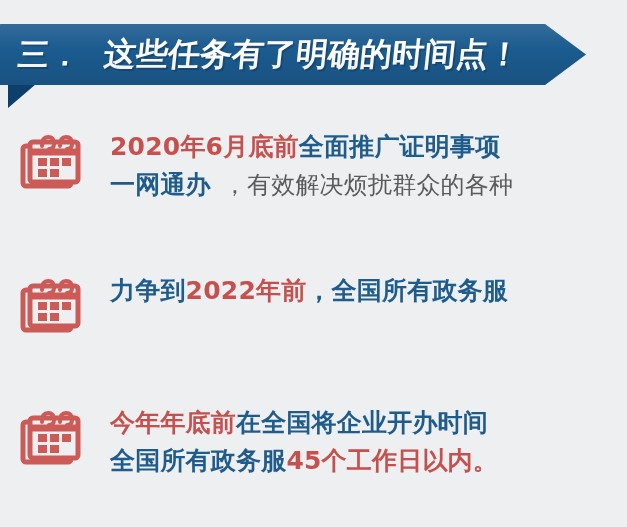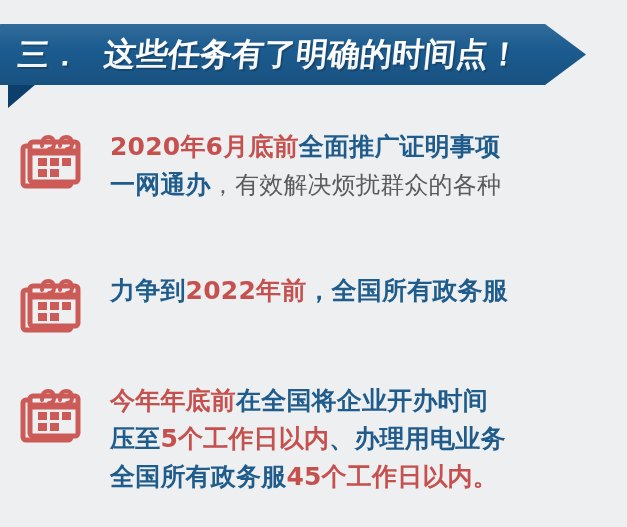--- a/index.html
+++ b/index.html
@@ -43,36 +43,36 @@
     color:#ffffff;font-size:32px;font-weight:bold;letter-spacing:0px;
     margin-left:22px;text-shadow:2px 2px 0 rgba(0,0,0,.18);
     font-family:"DejaVu Sans","Liberation Sans",sans-serif;
     transform:skewX(-6deg);white-space:nowrap;
   }
 
   
   .block{position:absolute;left:0;width:627px;display:flex;align-items:flex-start;}
   #block-0{top:128px;}
   #block-1{top:272px;}
-  #block-2{top:382px;}
+  #block-2{top:404px;}
 
   .cal-slot{width:110px;flex:0 0 110px;padding-left:20px;box-sizing:border-box;padding-top:2px;}
 
   .cal{position:relative;width:62px;height:60px;}
 
   .para{flex:1;padding-right:12px;}
   .line{
     font-size:25px;line-height:38px;white-space:nowrap;
     font-family:"DejaVu Sans","Liberation Sans",sans-serif;
     letter-spacing:.2px;
   }
   .line.indent{padding-left:16px;}
   .t-red{color:#c5504e;font-weight:bold;}
   .t-blue{color:#1f5c8b;font-weight:bold;}
-  .t-gray{color:#595b5d;font-weight:normal;font-size:24px;}
+  .t-gray{color:#595b5d;font-weight:normal;font-size:24px;margin-left:12px;}
 </style>
 </head>
 <body>
 
 <div id="page">
 
   <div class="banner-wrap">
     <div class="banner-tail"></div>
     <div class="banner-shape">
       <span class="banner-num">三．</span>
@@ -143,19 +143,18 @@
                 <rect x="18" y="28" width="9" height="8"></rect>
                 <rect x="30" y="28" width="9" height="8"></rect>
                 <rect x="42" y="28" width="9" height="8"></rect>
                 <rect x="18" y="39" width="9" height="8"></rect>
                 <rect x="30" y="39" width="9" height="8"></rect>
               </g>
             </svg></div>
         </div>
         <div class="para">
           <div class="line"><span class="t-red">今年年底前</span><span class="t-blue">在全国将企业开办时间</span></div>
-          <div class="line"><span class="t-blue">压至</span><span class="t-red">5个工作日以内</span><span class="t-blue">、办理用电业务</span></div>
           <div class="line"><span class="t-blue">全国所有政务服</span><span class="t-red">45个工作日以内。</span></div>
         </div>
       </div>
     </div>
 
 </div>
 
 </body></html>

